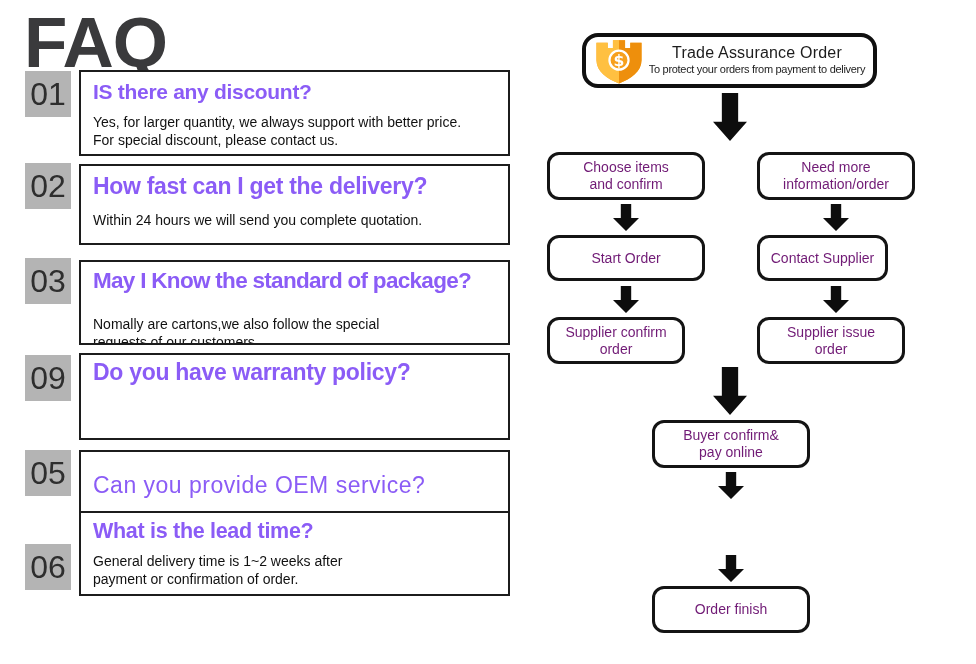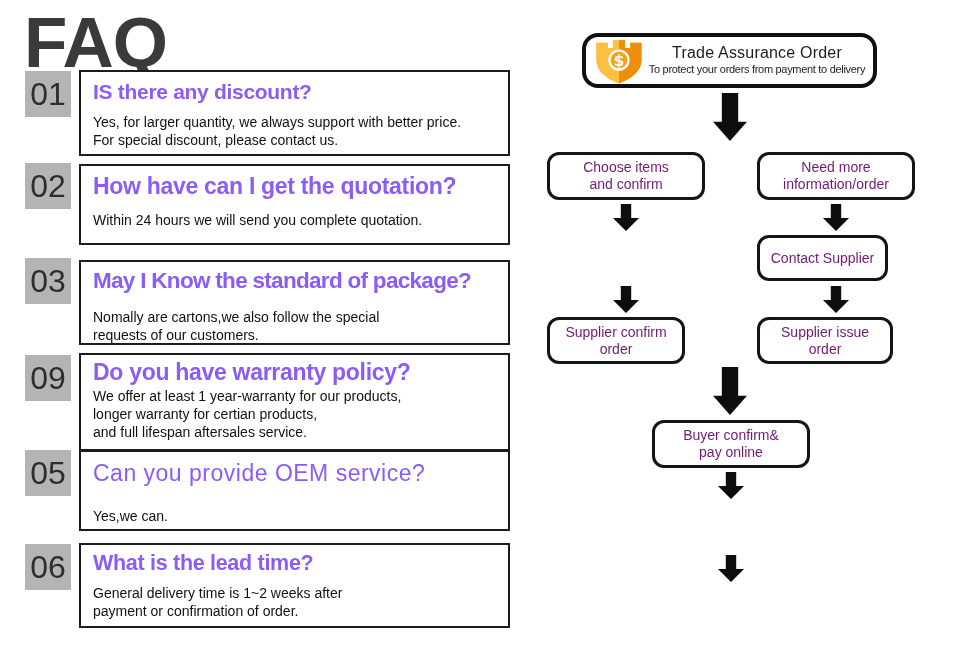--- a/index.html
+++ b/index.html
@@ -22,24 +22,24 @@
   }
   .qbox {
     position:absolute; left:79px; width:431px; background:#ffffff;
     border:2px solid #1c1c1c; padding:6px 12px; overflow:hidden;
   }
   .q-title { font-weight:bold; font-size:22px; color:#8b5cf6; letter-spacing:-0.3px; white-space:pre; }
   .q-body  { font-size:14px; line-height:1.3; white-space:pre; color:#111111; }
 
   .r1 .num{top:71px}  .r1 .qbox{top:70px;height:86px;padding-top:8px} .r1 .q-title{font-size:21px} .r1 .q-body{margin-top:9px}
   .r2 .num{top:163px} .r2 .qbox{top:164px;height:81px;padding-top:7px} .r2 .q-title{font-size:23px} .r2 .q-body{margin-top:11px}
-  .r3 .num{top:258px} .r3 .qbox{top:260px;height:85px;padding-top:6px} .r3 .q-title{font-size:22.5px;letter-spacing:-0.7px} .r3 .q-body{margin-top:14px}
-  .r4 .num{top:355px} .r4 .qbox{top:353px;height:98px;padding-top:4px} .r4 .q-title{font-size:23px} .r4 .q-body{margin-top:1px}
-  .r5 .num{top:450px} .r5 .qbox{top:450px;height:81px;padding-top:8px} .r5 .q-title{font-size:23px;font-weight:400;letter-spacing:0.5px} .r5 .q-body{margin-top:20px}
-  .r6 .num{top:544px} .r6 .qbox{top:543px;height:85px;} .r6 .q-title{font-size:21.5px} .r6 .q-body{margin-top:8px}
+  .r3 .num{top:258px} .r3 .qbox{top:260px;height:85px;padding-top:6px} .r3 .q-title{font-size:22.5px;letter-spacing:-0.7px} .r3 .q-body{margin-top:21px}
+  .r4 .num{top:355px} .r4 .qbox{top:353px;height:87px;padding-top:4px} .r4 .q-title{font-size:23px} .r4 .q-body{margin-top:1px}
+  .r5 .num{top:450px} .r5 .qbox{top:450px;height:81px;padding-top:20px} .r5 .q-title{font-size:23px;font-weight:400;letter-spacing:0.5px} .r5 .q-body{margin-top:20px}
+  .r6 .num{top:544px} .r6 .qbox{top:511px;height:85px;} .r6 .q-title{font-size:21.5px} .r6 .q-body{margin-top:8px}
 
   
   .badge {
     position:absolute; left:582px; top:33px; width:295px; height:55px;
     background:#ffffff; border:4px solid #101010; border-radius:16px;
     display:flex; align-items:center; padding:0 4px 0 7px; overflow:hidden;
   }
   .badge-text { flex:1; text-align:center; margin-top:-2px; }
   .badge-title { font-size:16px; color:#1c1c1c; letter-spacing:0.2px; white-space:nowrap; }
   .badge-sub   { font-size:11px; color:#1c1c1c; letter-spacing:-0.3px; white-space:nowrap; margin-top:1px; }
@@ -47,21 +47,21 @@
   .fb {
     position:absolute; border:3.5px solid #141414; border-radius:12px; background:#ffffff;
     display:flex; align-items:center; justify-content:center; text-align:center;
     font-size:14px; line-height:1.18; white-space:pre-line; color:#701a75; padding:2px 4px;
   }
   .fb-l1{left:547px;top:152px;width:158px;height:48px}
   .fb-l2{left:547px;top:235px;width:158px;height:46px}
   .fb-l3{left:547px;top:317px;width:138px;height:47px}
   .fb-r1{left:757px;top:152px;width:158px;height:48px}
   .fb-r2{left:757px;top:235px;width:131px;height:46px}
-  .fb-r3{left:757px;top:317px;width:136px;height:47px}
+  .fb-r3{left:757px;top:317px;width:148px;height:47px}
   .fb-b1{left:652px;top:420px;width:158px;height:48px}
   .fb-b2{left:652px;top:503px;width:158px;height:48px}
   .fb-b3{left:652px;top:586px;width:158px;height:47px}
 
   .arrow { position:absolute; background:#0d0d0d; }
   .arrow-sm { width:26px; height:27px; clip-path:polygon(30% 0,70% 0,70% 52%,100% 52%,50% 100%,0 52%,30% 52%); }
   .arrow-lg { width:34px; height:48px; clip-path:polygon(26% 0,74% 0,74% 60%,100% 60%,50% 100%,0 60%,26% 60%); }
   .a-top  {left:713px; top:93px;}
   .a-merge{left:713px; top:367px;}
   .a-l1{left:613px; top:204px;}
@@ -82,39 +82,36 @@
     <div class="num">01</div>
     <div class="qbox">
       <div class="q-title">IS there any discount?</div>
       <div class="q-body">Yes, for larger quantity, we always support with better price.
 For special discount, please contact us.</div>
     </div>
   </div>
   <div class="faq-row r2">
     <div class="num">02</div>
     <div class="qbox">
-      <div class="q-title">How have can I get the quotation?</div>
+      <div class="q-title">How fast can I get the delivery?</div>
       <div class="q-body">Within 24 hours we will send you complete quotation.</div>
     </div>
   </div>
   <div class="faq-row r3">
     <div class="num">03</div>
     <div class="qbox">
       <div class="q-title">May I Know the standard of package?</div>
       <div class="q-body">Nomally are cartons,we also follow the special
 requests of our customers.</div>
     </div>
   </div>
   <div class="faq-row r4">
     <div class="num">09</div>
     <div class="qbox">
       <div class="q-title">Do you have warranty policy?</div>
-      <div class="q-body">We offer at least 1 year-warranty for our products,
-longer warranty for certian products,
-and full lifespan aftersales service.</div>
     </div>
   </div>
   <div class="faq-row r5">
     <div class="num">05</div>
     <div class="qbox">
       <div class="q-title">Can you provide OEM service?</div>
       <div class="q-body">Yes,we can.</div>
     </div>
   </div>
   <div class="faq-row r6">
@@ -144,23 +141,25 @@
   <div class="arrow arrow-sm a-l1"></div>
   <div class="arrow arrow-sm a-l2"></div>
   <div class="arrow arrow-sm a-r1"></div>
   <div class="arrow arrow-sm a-r2"></div>
   <div class="arrow arrow-lg a-merge"></div>
   <div class="arrow arrow-sm a-b1"></div>
   <div class="arrow arrow-sm a-b2"></div>
 
   <div class="fb fb-l1">Choose items
 and confirm</div>
+  <div class="fb fb-l2">Start Order</div>
   <div class="fb fb-l3">Supplier confirm
 order</div>
   <div class="fb fb-r1">Need more
 information/order</div>
   <div class="fb fb-r2">Contact Supplier</div>
   <div class="fb fb-r3">Supplier issue
 order</div>
   <div class="fb fb-b1">Buyer confirm&amp;
 pay online</div>
+  <div class="fb fb-b3">Order finish</div>
 
 </div>
 
 </body></html>

